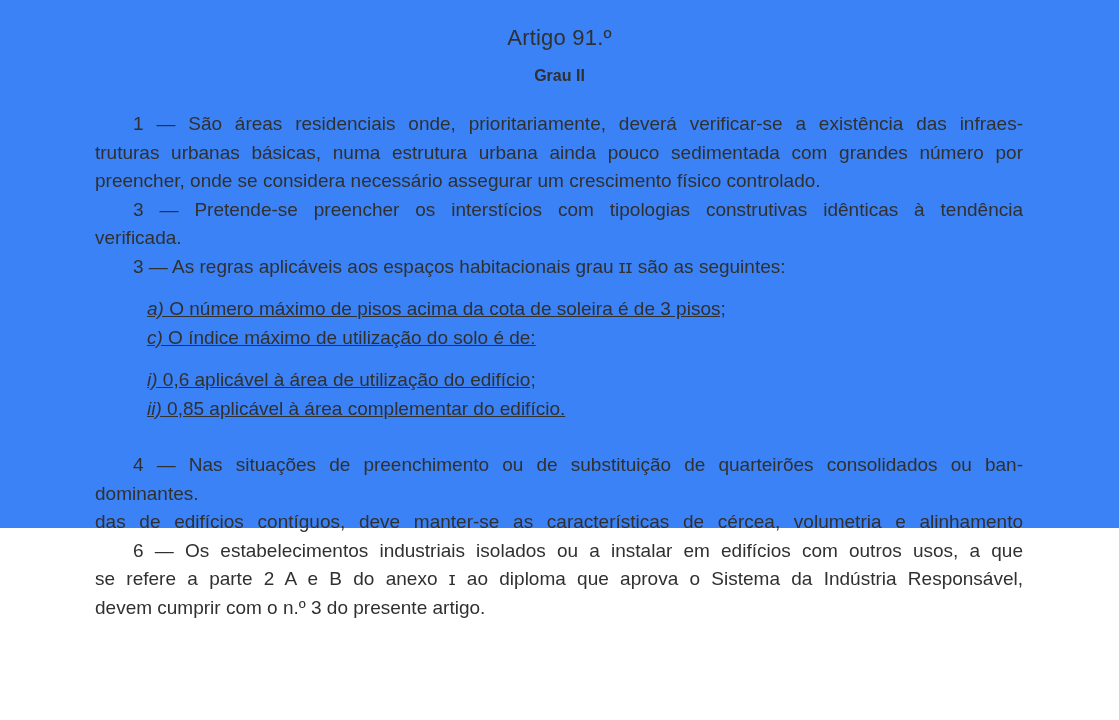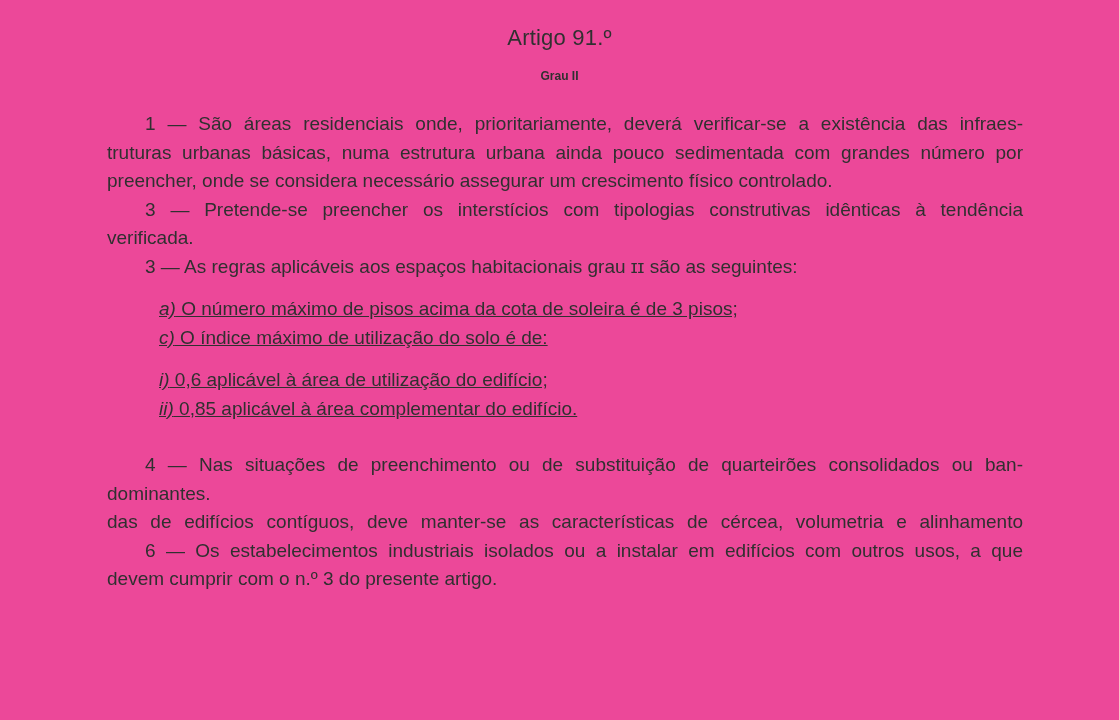--- a/index.html
+++ b/index.html
@@ -10,46 +10,45 @@
   body {
     width: 1119px;
     height: 720px;
     overflow: hidden;
     font-family: "Liberation Sans", "DejaVu Sans", sans-serif;
     color: #303030;
   }
   .doc {
     position: relative;
     width: 1119px;
-    height: 720px;
-    background: #ec4899;
+    height: 528px;
+    background: #3b82f6;
   }
   .doc-title {
     padding-top: 26px;
     text-align: center;
     font-size: 22px;
     line-height: 24px;
     letter-spacing: 0.2px;
   }
   .doc-subtitle {
     margin-top: 17px;
     text-align: center;
-    font-size: 12px;
+    font-size: 16px;
     line-height: 18px;
     font-weight: bold;
   }
   .doc-body {
     margin: 25px 0 0 95px;
     width: 928px;
     font-size: 19px;
     line-height: 28.5px;
   }
   .line {
     white-space: normal;
-    margin-left: 12px;
   }
   .line.stretch {
     text-align: justify;
     text-align-last: justify;
   }
   .line.indent-p {
     padding-left: 38px;
   }
   .line.indent-item {
     padding-left: 52px;
@@ -79,15 +78,16 @@
       <div class="line indent-item"><i>a)</i> O número máximo de pisos acima da cota de soleira é de 3 pisos;</div>
       <div class="line indent-item"><i>c)</i> O índice máximo de utilização do solo é de:</div>
       <div class="spacer small"></div>
       <div class="line indent-item"><i>i)</i> 0,6 aplicável à área de utilização do edifício;</div>
       <div class="line indent-item"><i>ii)</i> 0,85 aplicável à área complementar do edifício.</div>
       <div class="spacer large"></div>
       <div class="line indent-p stretch">4 — Nas situações de preenchimento ou de substituição de quarteirões consolidados ou ban-</div>
       <div class="line">dominantes.</div>
       <div class="line stretch">das de edifícios contíguos, deve manter-se as características de cércea, volumetria e alinhamento</div>
       <div class="line indent-p stretch">6 — Os estabelecimentos industriais isolados ou a instalar em edifícios com outros usos, a que</div>
+      <div class="line stretch">se refere a parte 2 A e B do anexo ɪ ao diploma que aprova o Sistema da Indústria Responsável,</div>
       <div class="line">devem cumprir com o n.º 3 do presente artigo.</div>
     </div>
 </div>
 
 </body></html>

